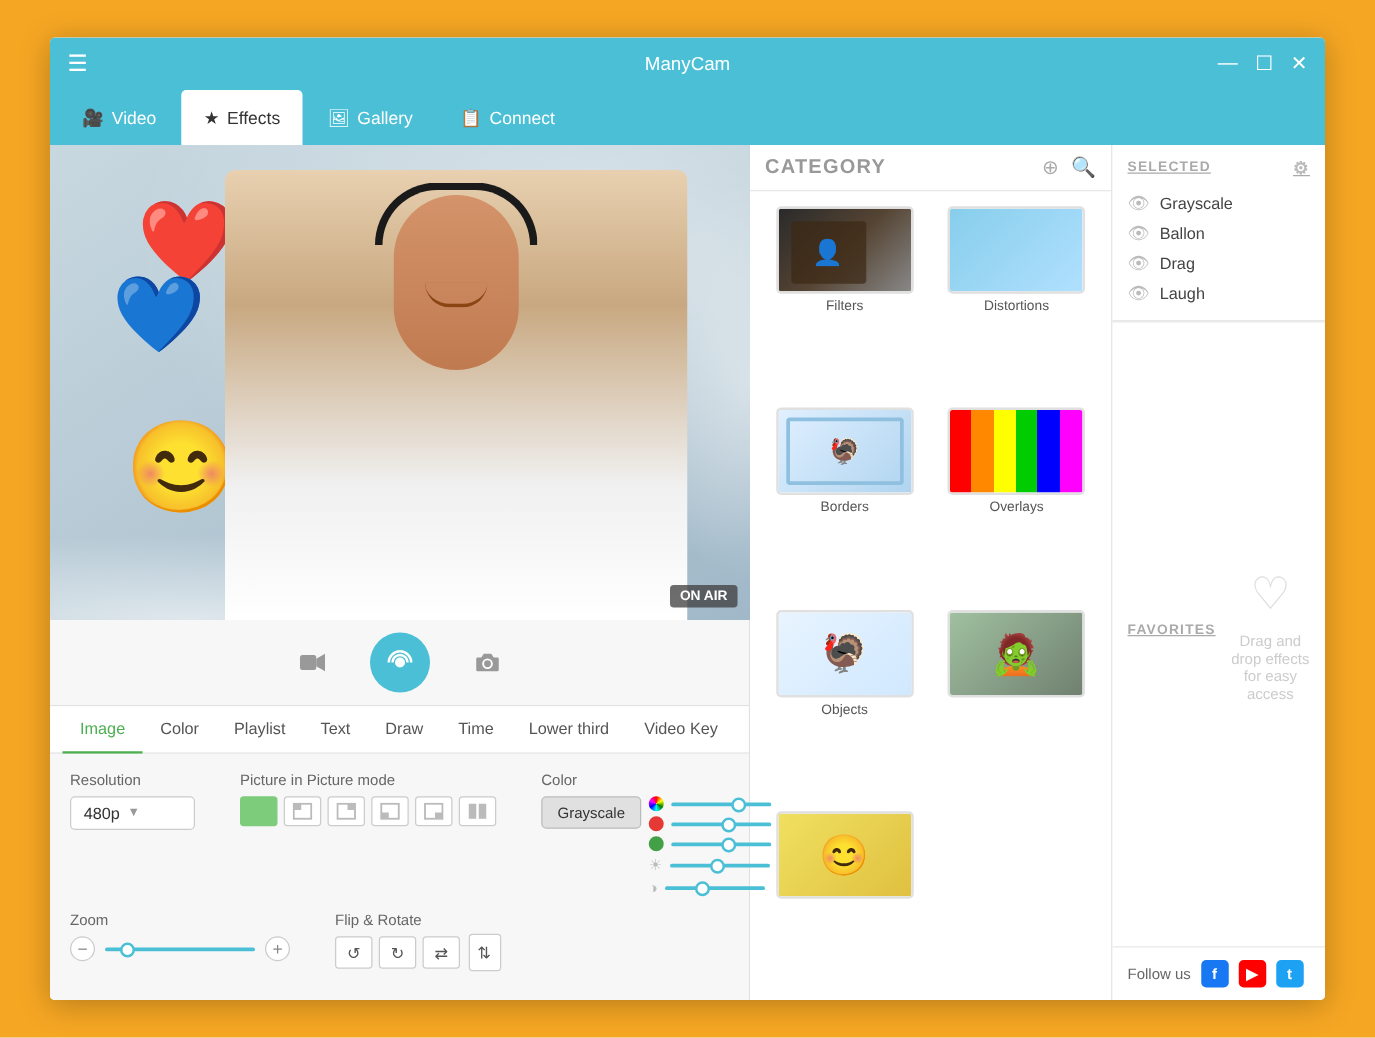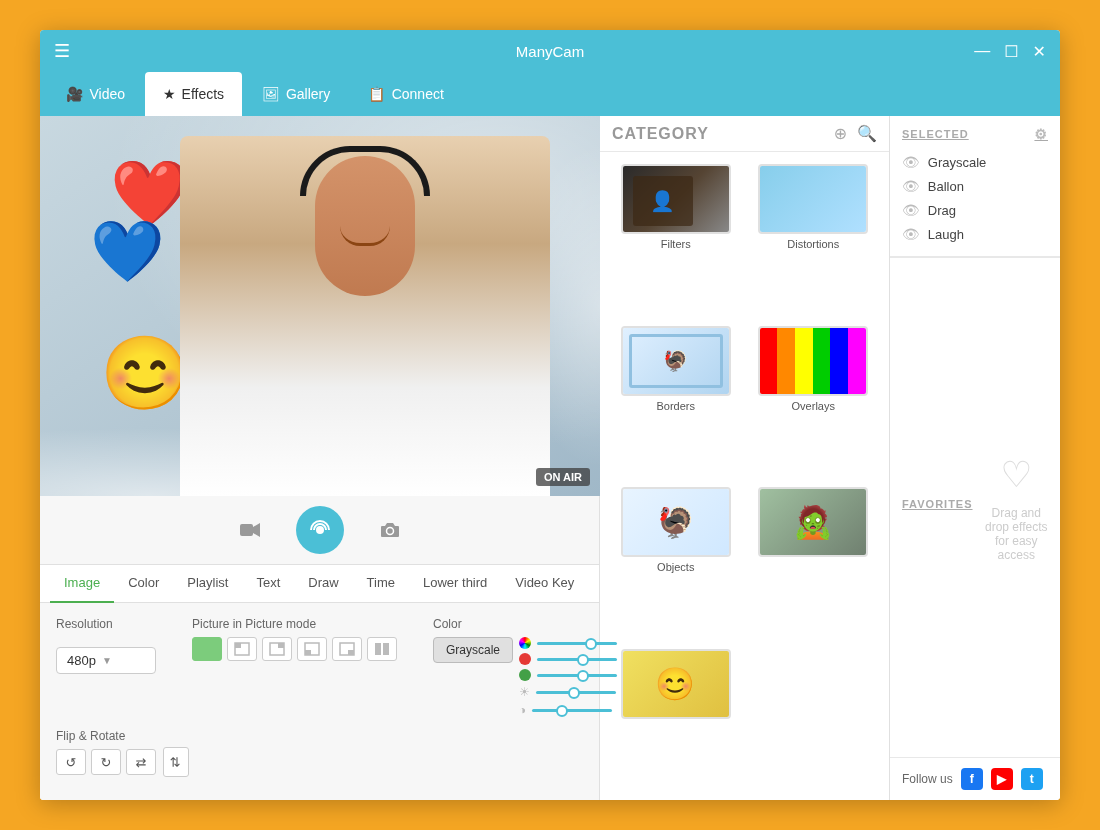--- a/index.html
+++ b/index.html
@@ -235,21 +235,20 @@
       align-items: center;
       gap: 6px;
       background: #fff;
       border: 1px solid #ccc;
       border-radius: 4px;
       padding: 5px 10px;
       font-size: 13px;
       color: #333;
       cursor: pointer;
       min-width: 100px;
-      margin-top: 10px;
     }
     .settings-select .chevron { color: #999; font-size: 10px; }
     .pip-options {
       display: flex;
       gap: 5px;
     }
     .pip-option {
       width: 30px;
       height: 24px;
       border: 1.5px solid #ccc;
@@ -720,20 +719,30 @@
                       <div class="slider-thumb" style="left:30%;"></div>
                     </div>
                 </div>
               </div>
             </div>
           </div>
         </div>
 
         <div class="settings-row">
 
+          <div class="settings-group">
+            <span class="settings-label">Zoom</span>
+            <div class="zoom-row">
+              <div class="zoom-btn">−</div>
+              <div class="zoom-slider">
+                  <div class="slider-thumb" style="left:10%;"></div>
+                </div>
+              <div class="zoom-btn">+</div>
+            </div>
+          </div>
 
           <div class="settings-group">
             <span class="settings-label">Flip &amp; Rotate</span>
             <div class="flip-rotate-btns">
               <div class="flip-btn">↺</div>
               <div class="flip-btn">↻</div>
               <div class="flip-btn">⇄</div>
               <div class="flip-btn" style="transform:rotate(90deg);">⇄</div>
             </div>
           </div>

